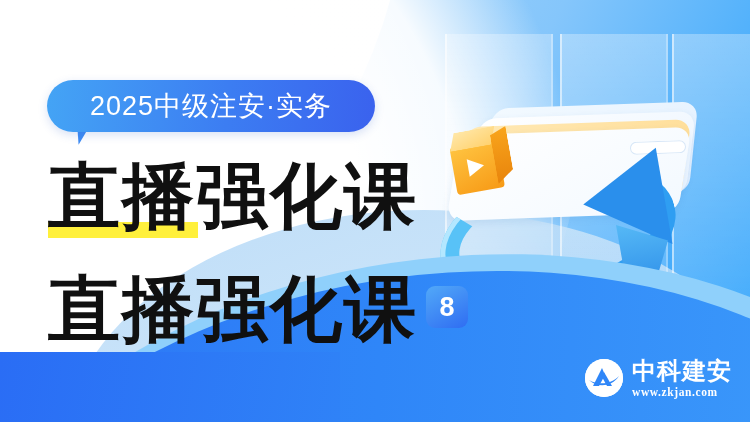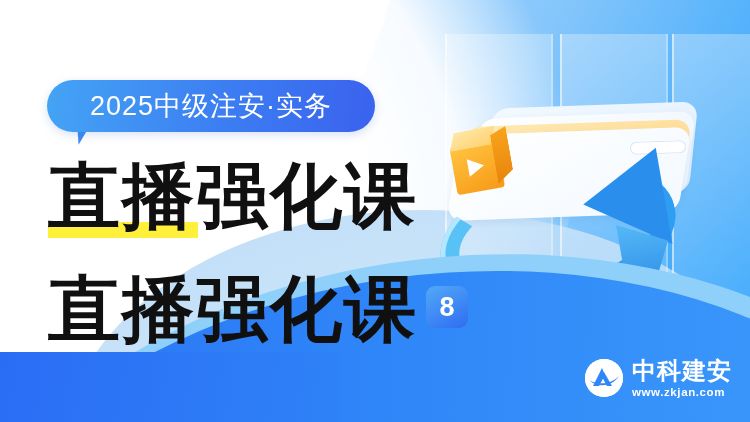--- a/index.html
+++ b/index.html
@@ -355,20 +355,21 @@
     font-size: 24px;
     font-weight: bold;
     letter-spacing: 1px;
   }
   .logo-url {
     color: #ffffff;
     font-size: 11.5px;
     letter-spacing: 0.6px;
     margin-top: 4px;
     font-weight: bold;
+    font-family: Liberation Serif, serif;
   }
 </style>
 </head>
 <body>
 
 <div id="banner">
 
   <div class="bg-base"></div>
   <div class="bg-white-wedge"></div>
   <div class="bg-white-sweep"></div>

